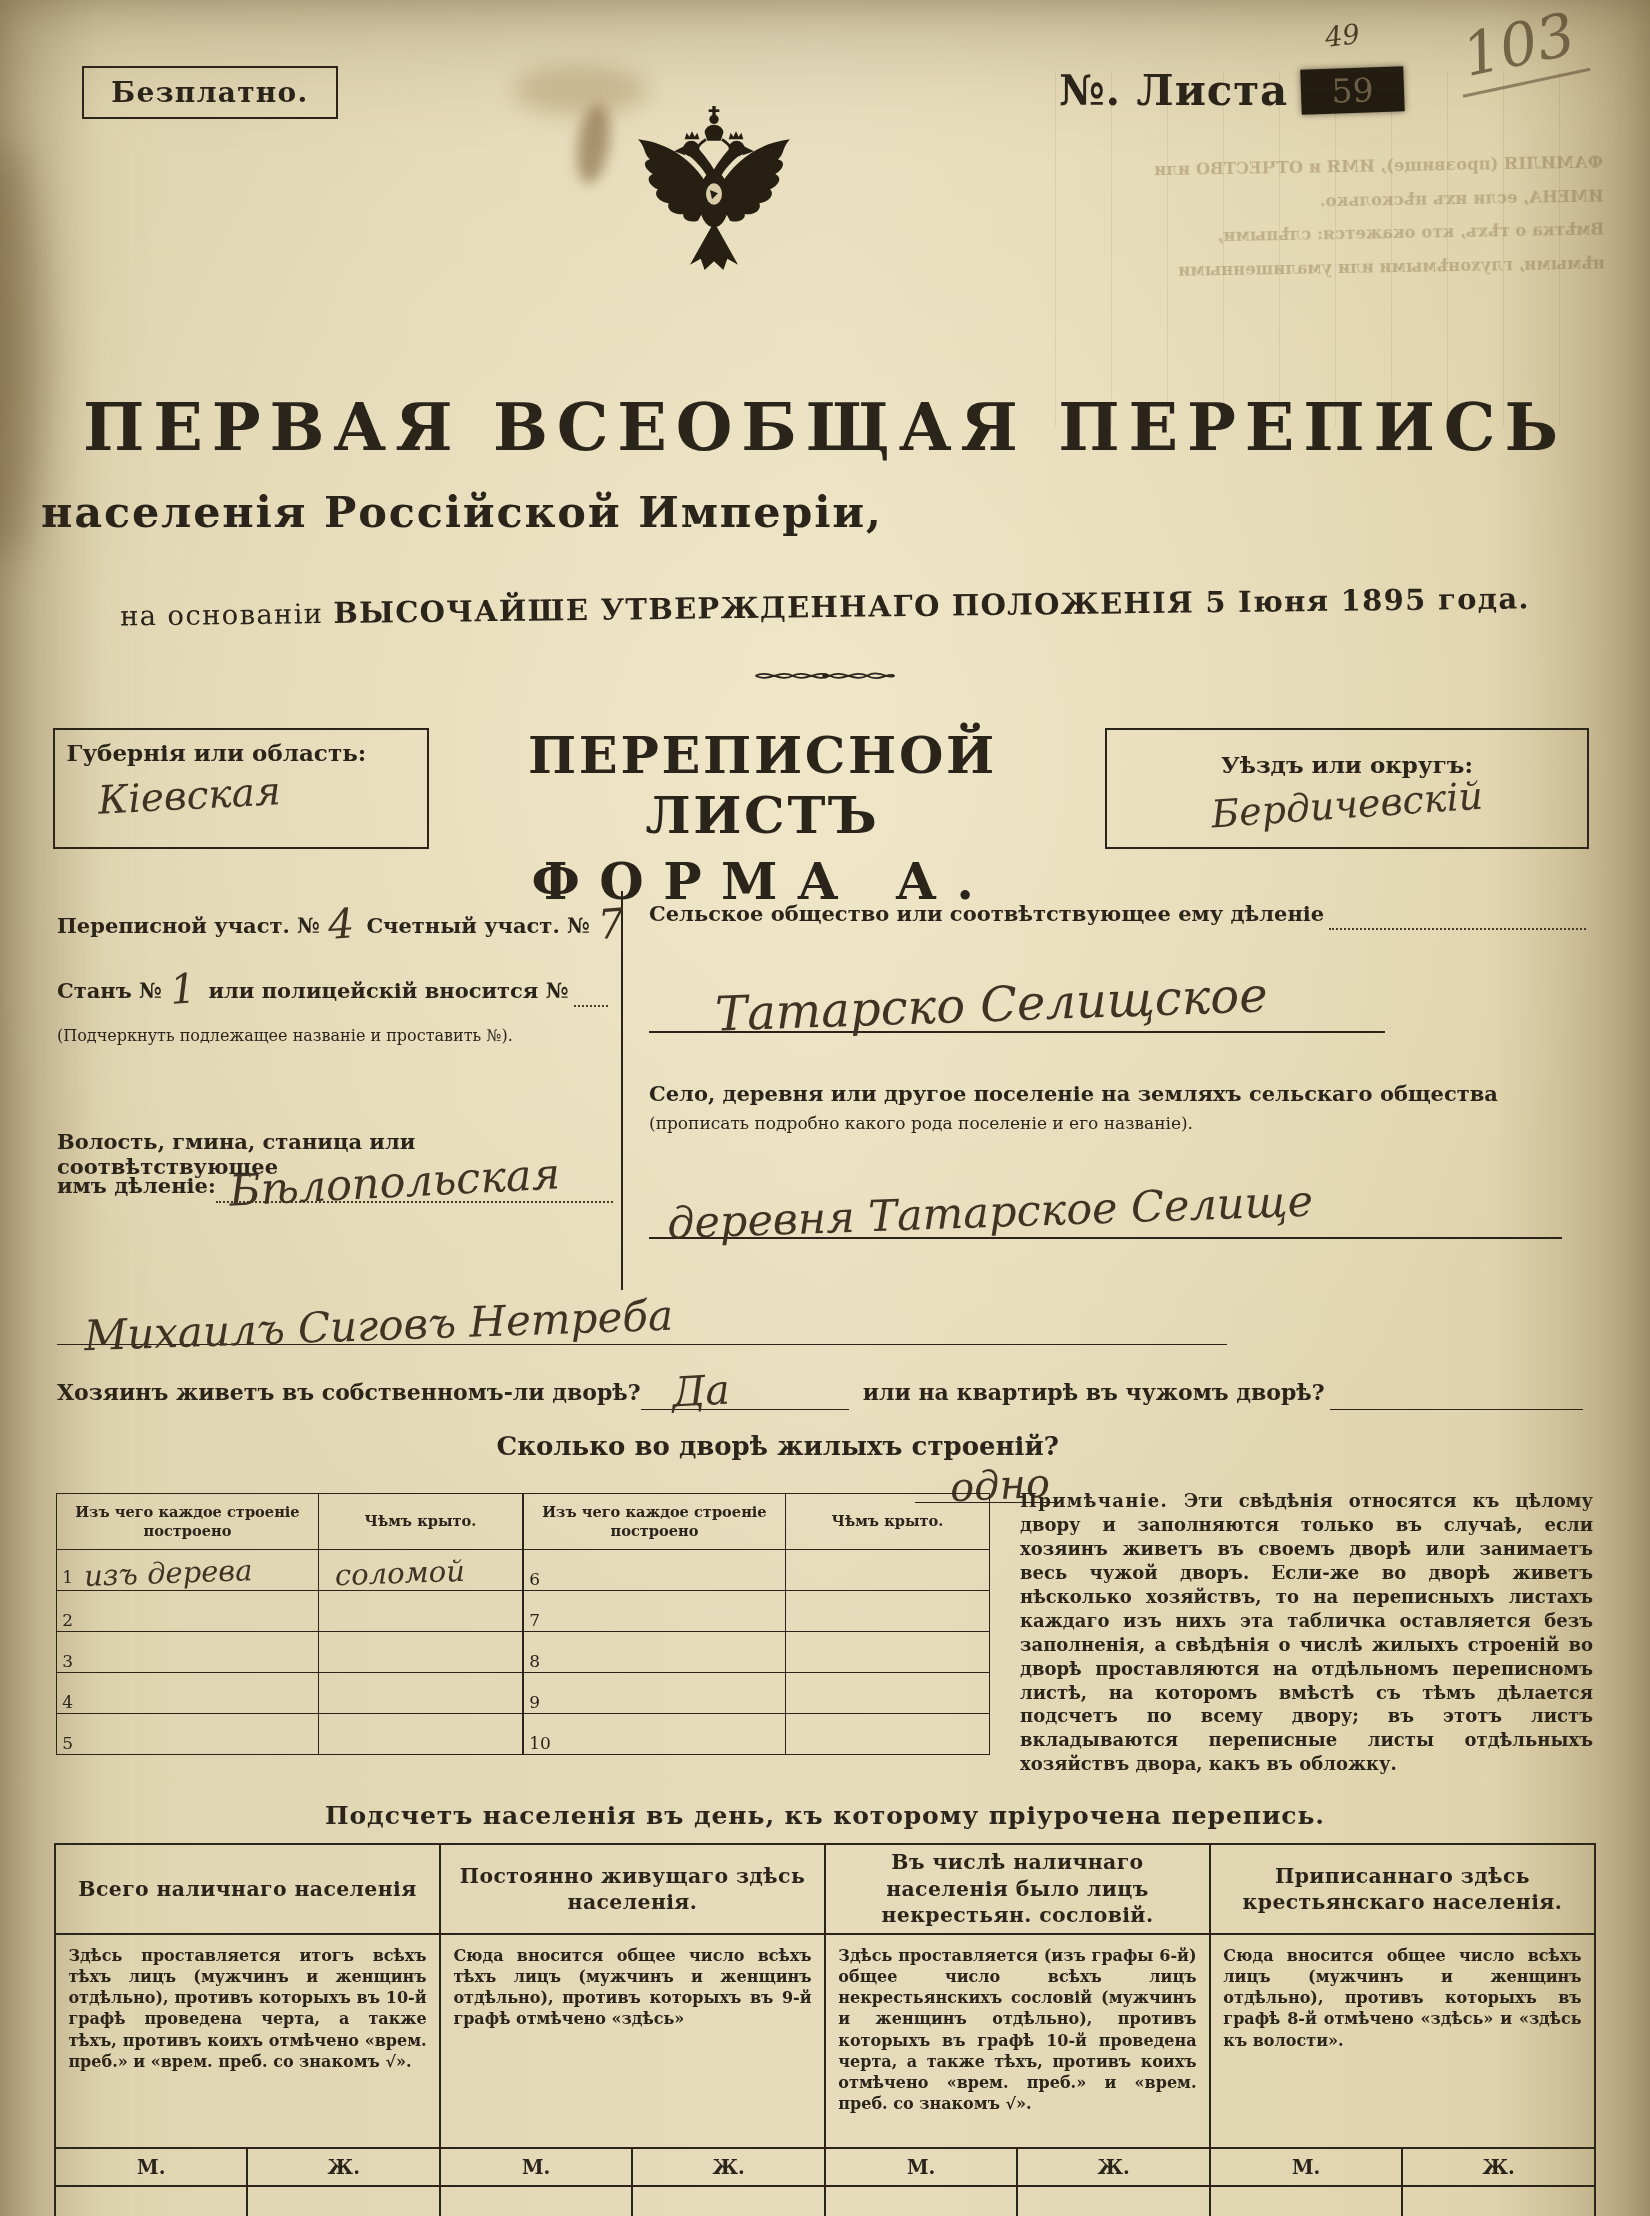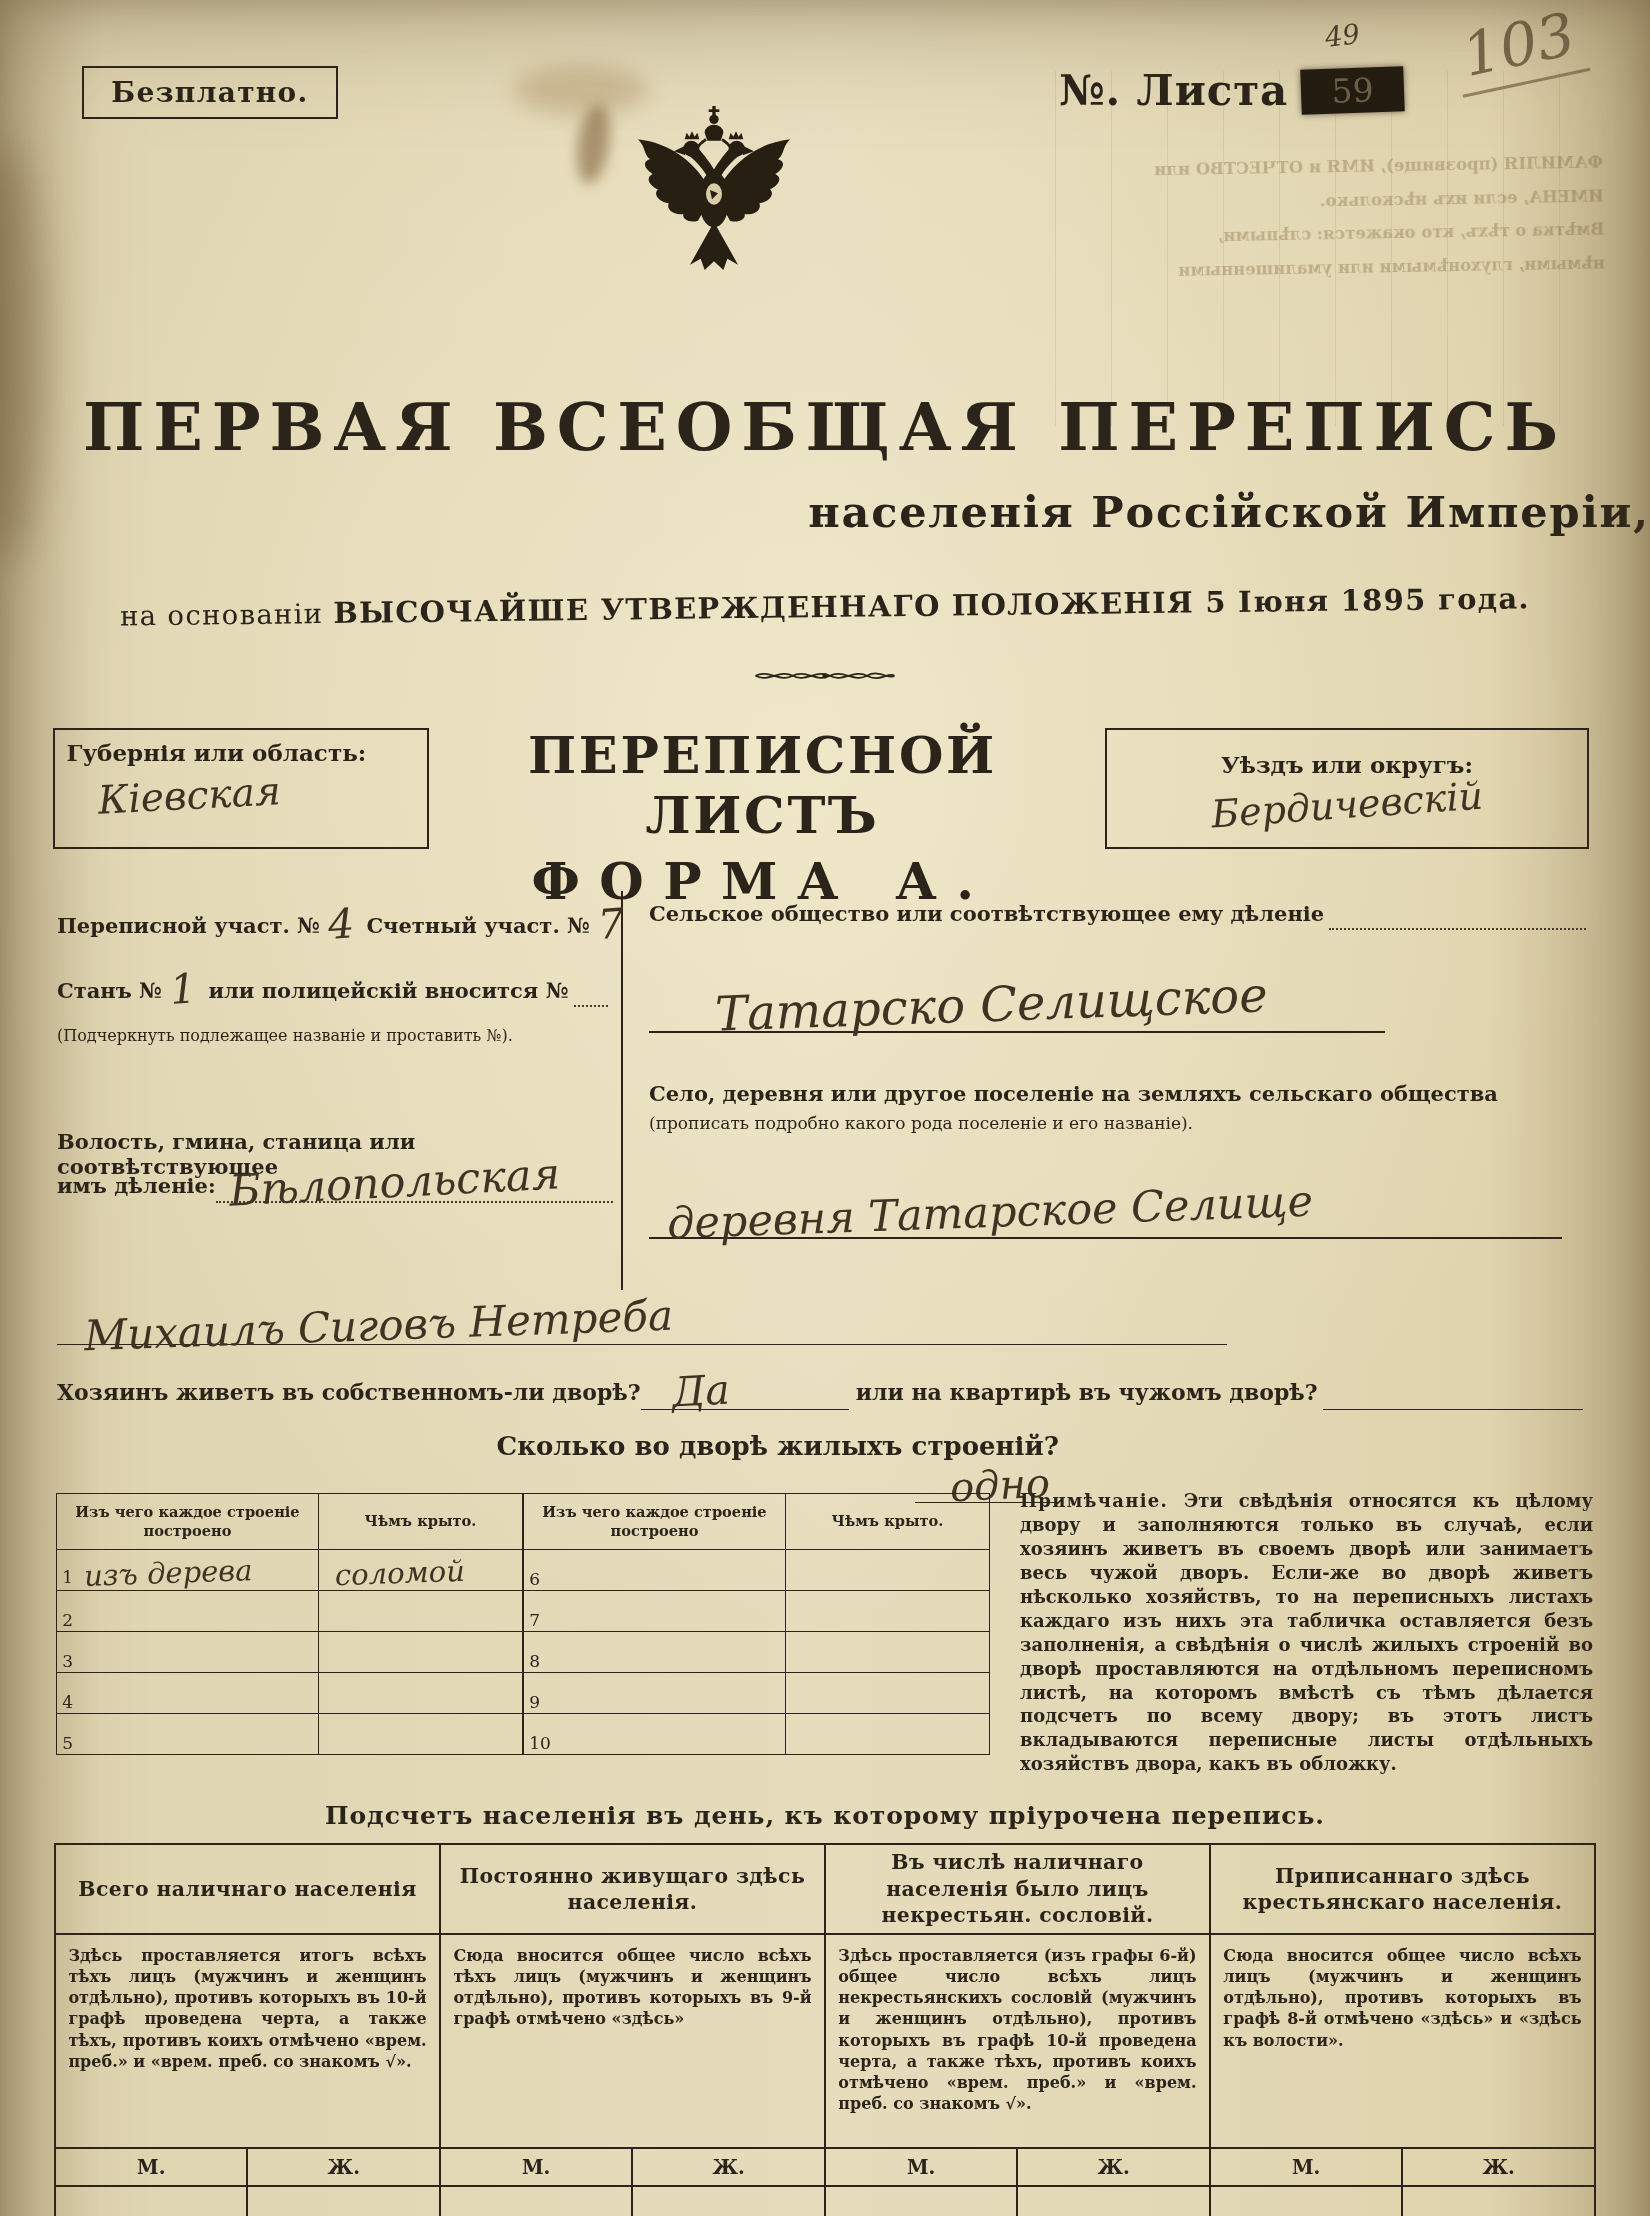--- a/index.html
+++ b/index.html
@@ -32,21 +32,21 @@
   .stamp{display:inline-block;width:103px;height:45px;margin-left:12.4px;background:#221b10;color:rgba(205,185,140,.45);
     font-size:33px;text-align:center;line-height:45px;transform:rotate(-2deg);box-shadow:0 0 6.2px rgba(34,27,16,.6);}
   .hand49{position:absolute;left:266px;top:-44px;font-size:27.5px;transform:rotate(-7deg);color:#4a3c28;}
   .corner-number{position:absolute;left:1454px;top:9.8px;z-index:2;font-size:59px;font-style:italic;color:#79694d;
     transform:rotate(-12deg);border-bottom:3.1px solid rgba(121,105,77,.75);padding:0 8.9px 2.7px 8.9px;}
 
   .eagle{position:absolute;left:614px;top:103px;width:200px;height:190px;z-index:2;}
 
   .title1{position:absolute;left:0;top:389px;width:100%;text-align:center;z-index:2;
     font-size:65px;font-weight:bold;letter-spacing:8.9px;}
-  .title2{position:absolute;left:0;top:487px;width:100%;text-align:right;z-index:2;
+  .title2{position:absolute;left:0;top:487px;width:100%;text-align:left;z-index:2;
     font-size:43px;font-weight:600;letter-spacing:1.8px;padding-left:41px;}
   .title3{position:absolute;left:0;top:590px;width:100%;text-align:center;z-index:2;
     font-size:27.5px;letter-spacing:1.3px;transform:rotate(-0.7deg);}
   .title3 .caps{font-weight:bold;font-size:29px;}
   .ornament{position:absolute;left:50%;top:667px;transform:translateX(-50%);z-index:2;}
 
   
   .gub-box{position:absolute;left:53px;top:728px;width:376px;height:121px;border:2.7px solid #2b241a;z-index:2;padding:8.9px 11.5px;}
   .gub-box .lbl{font-size:23px;font-weight:bold;}
   .gub-box .hw{font-size:39px;margin:9.8px 0 0 31px;transform:rotate(-3deg);}
@@ -246,21 +246,21 @@
   <div class="formline o-name">
     <span class="wline" style="flex:1">
       <span class="hw">Михаилъ Сиговъ Нетреба</span>
     </span>
   </div>
   <div class="formline o-own">
     <span class="lbl">Хозяинъ живетъ въ собственномъ-ли дворѣ?</span>
     <span class="wline" style="width:208px">
       <span class="hw">Да</span>
     </span>
-    <span class="lbl" style="margin-left:7px">или на квартирѣ въ чужомъ дворѣ?</span>
+    <span class="lbl" style="margin-left:14px">или на квартирѣ въ чужомъ дворѣ?</span>
     <span class="fill"></span>
   </div>
   <div class="formline o-build">
     <span class="lbl">Сколько во дворѣ жилыхъ строеній?</span>
     <span class="wline" style="flex:1">
       <span class="hw">одно</span>
     </span>
   </div>
 
   <div class="btables">

